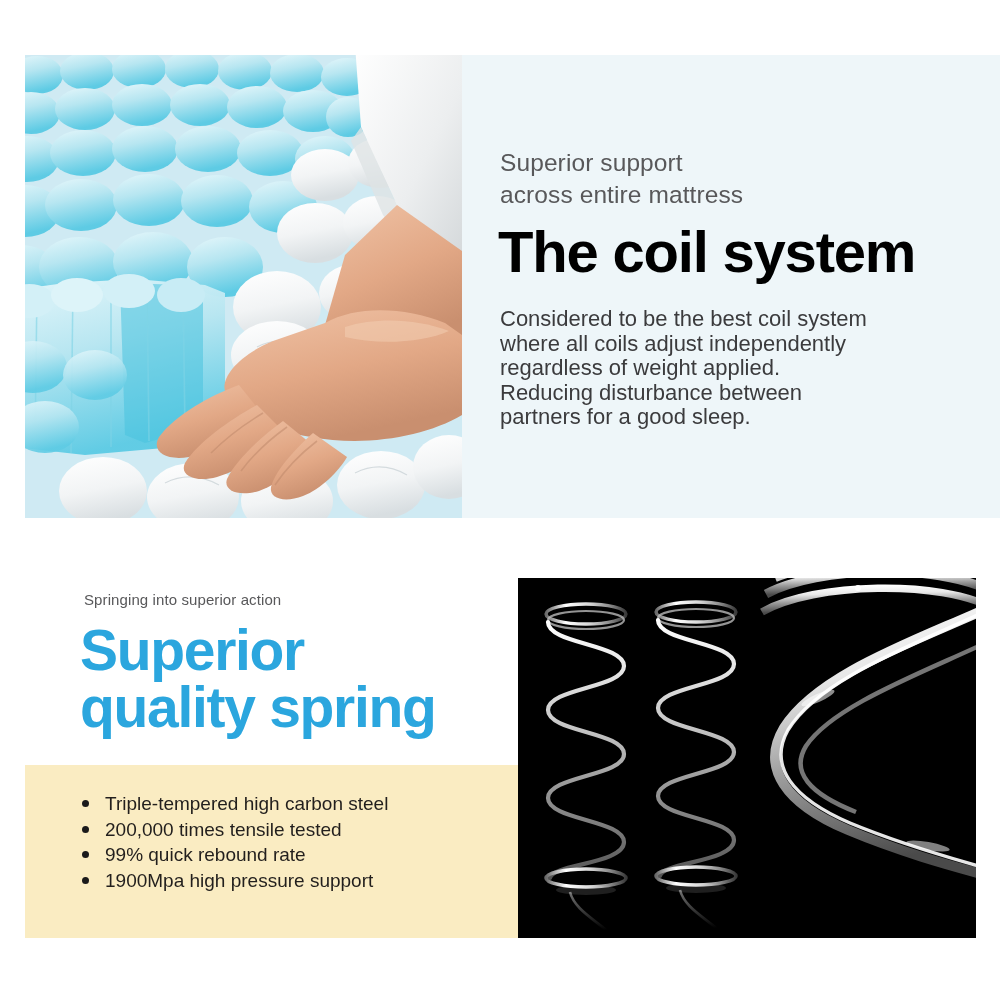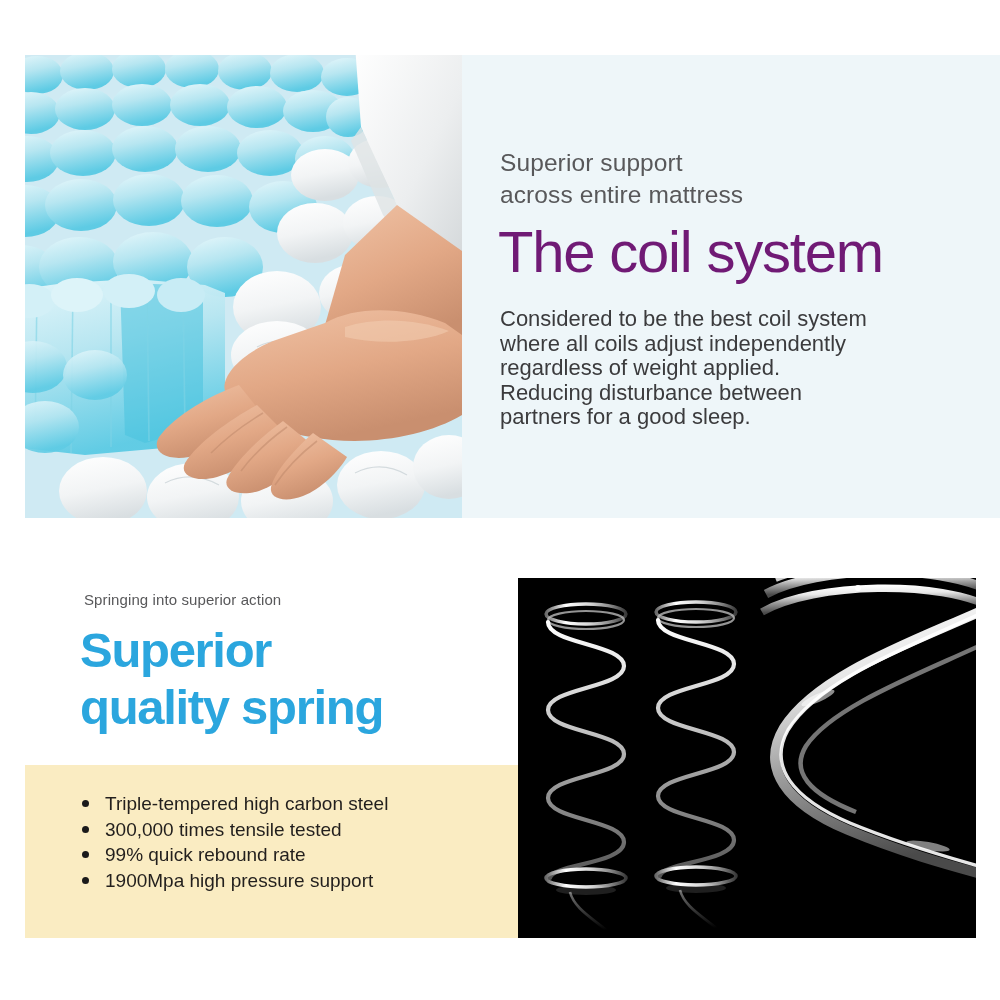--- a/index.html
+++ b/index.html
@@ -49,22 +49,22 @@
     line-height: 32px;
     color: #58585a;
     font-weight: 400;
     letter-spacing: 0.1px;
   }
   .big-heading-blue {
     position: absolute;
     left: 36px; top: 166px;
     font-size: 58px;
     line-height: 62px;
-    font-weight: 400;
-    color: #701a75;
+    font-weight: 700;
+    color: #000000;
     letter-spacing: -1.2px;
     text-align: center;
   }
   .body-copy {
     position: absolute;
     left: 38px; top: 252px;
     width: 378px;
     font-size: 22px;
     line-height: 24.5px;
     color: #3b3b3d;
@@ -82,21 +82,21 @@
     left: 84px; top: 45px;
     font-size: 15px;
     line-height: 30px;
     color: #58585a;
     letter-spacing: 0.1px;
   }
   .bottom-heading {
     position: absolute;
     left: 80px; top: 82px;
     width: 430px;
-    font-size: 49px;
+    font-size: 57px;
     line-height: 57px;
     font-weight: 700;
     color: #2ba6de;
     letter-spacing: -1.3px;
   }
   .bottom-heading .line2 { display: block; }
 
   .cream-panel {
     position: absolute;
     left: 25px; top: 225px;
@@ -321,21 +321,21 @@
     </div>
 
     <div class="cream-panel">
       <ul class="feature-list">
         <li>
           <span class="bullet"></span>
           <span>Triple-tempered high carbon steel</span>
         </li>
         <li>
           <span class="bullet"></span>
-          <span>300,000 times tensile tested</span>
+          <span>200,000 times tensile tested</span>
         </li>
         <li>
           <span class="bullet"></span>
           <span>99% quick rebound rate</span>
         </li>
         <li>
           <span class="bullet"></span>
           <span>1900Mpa high pressure support</span>
         </li>
       </ul>

